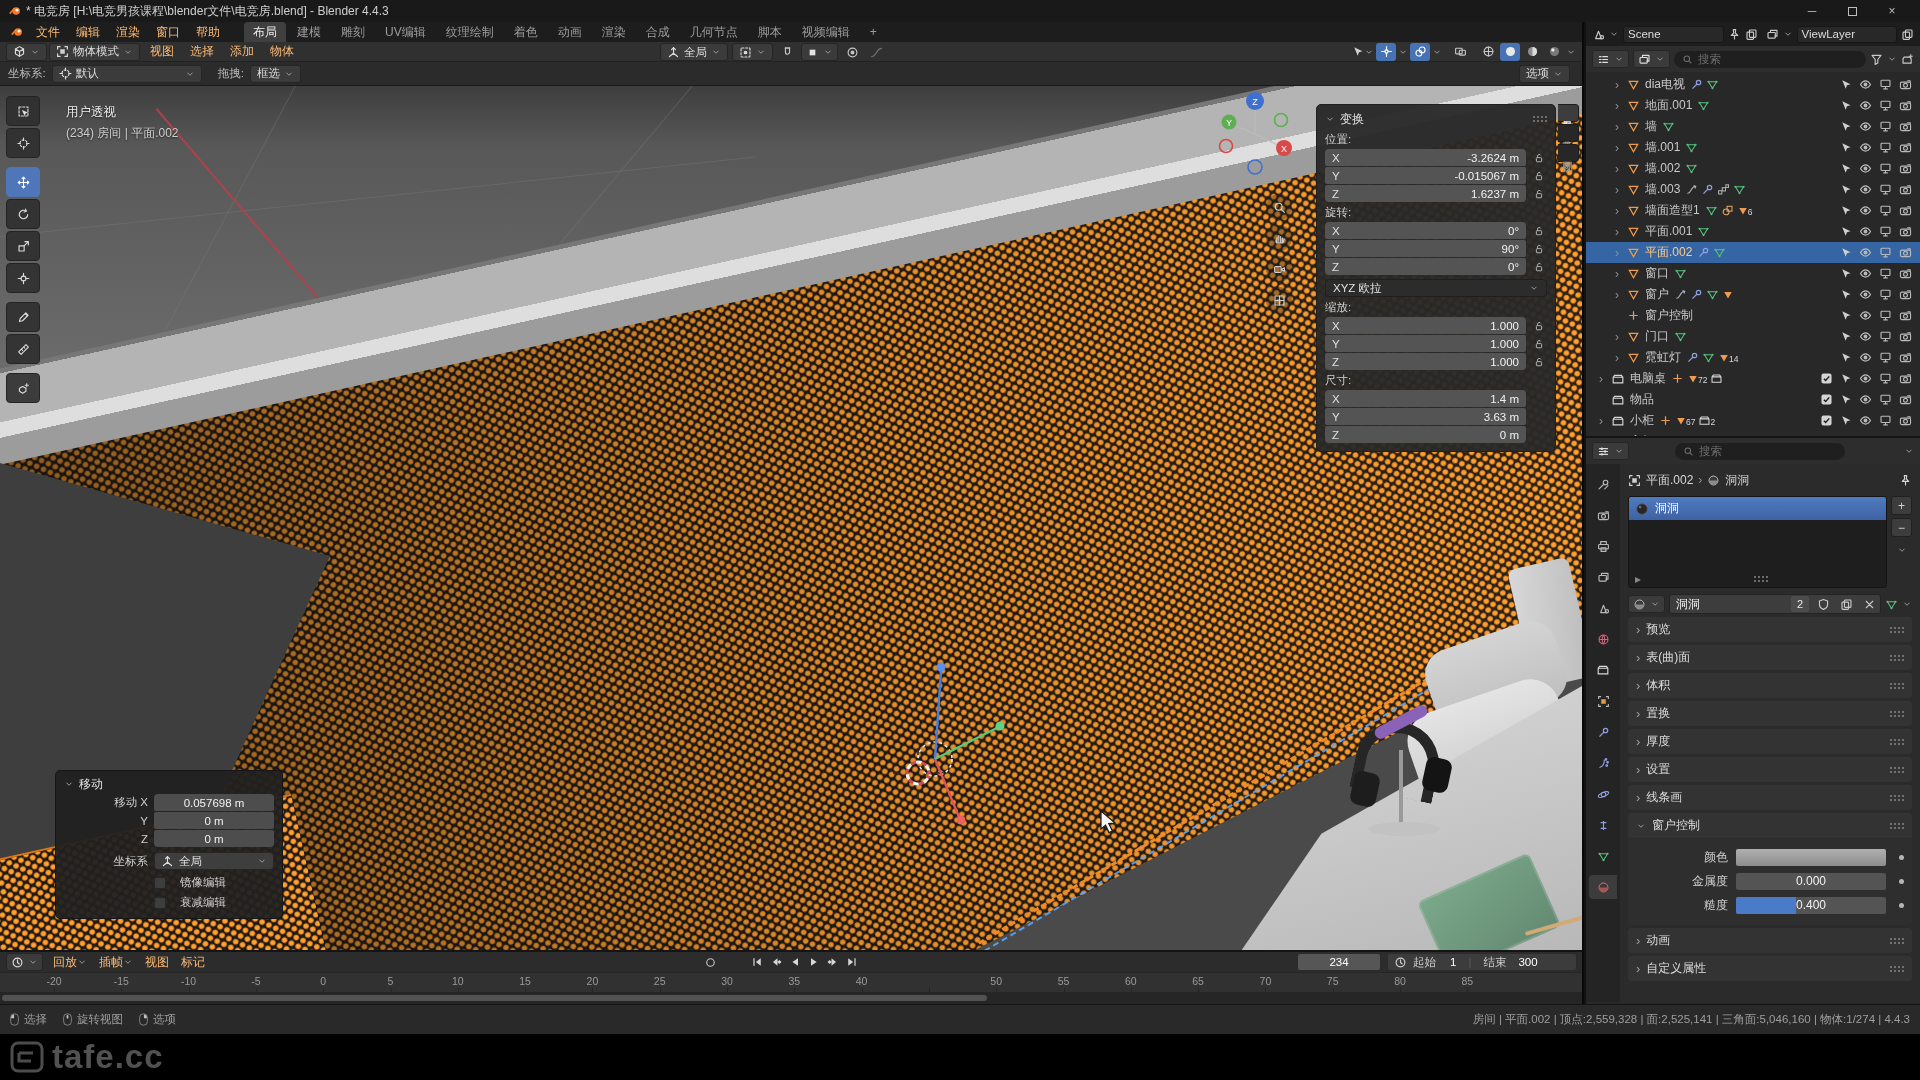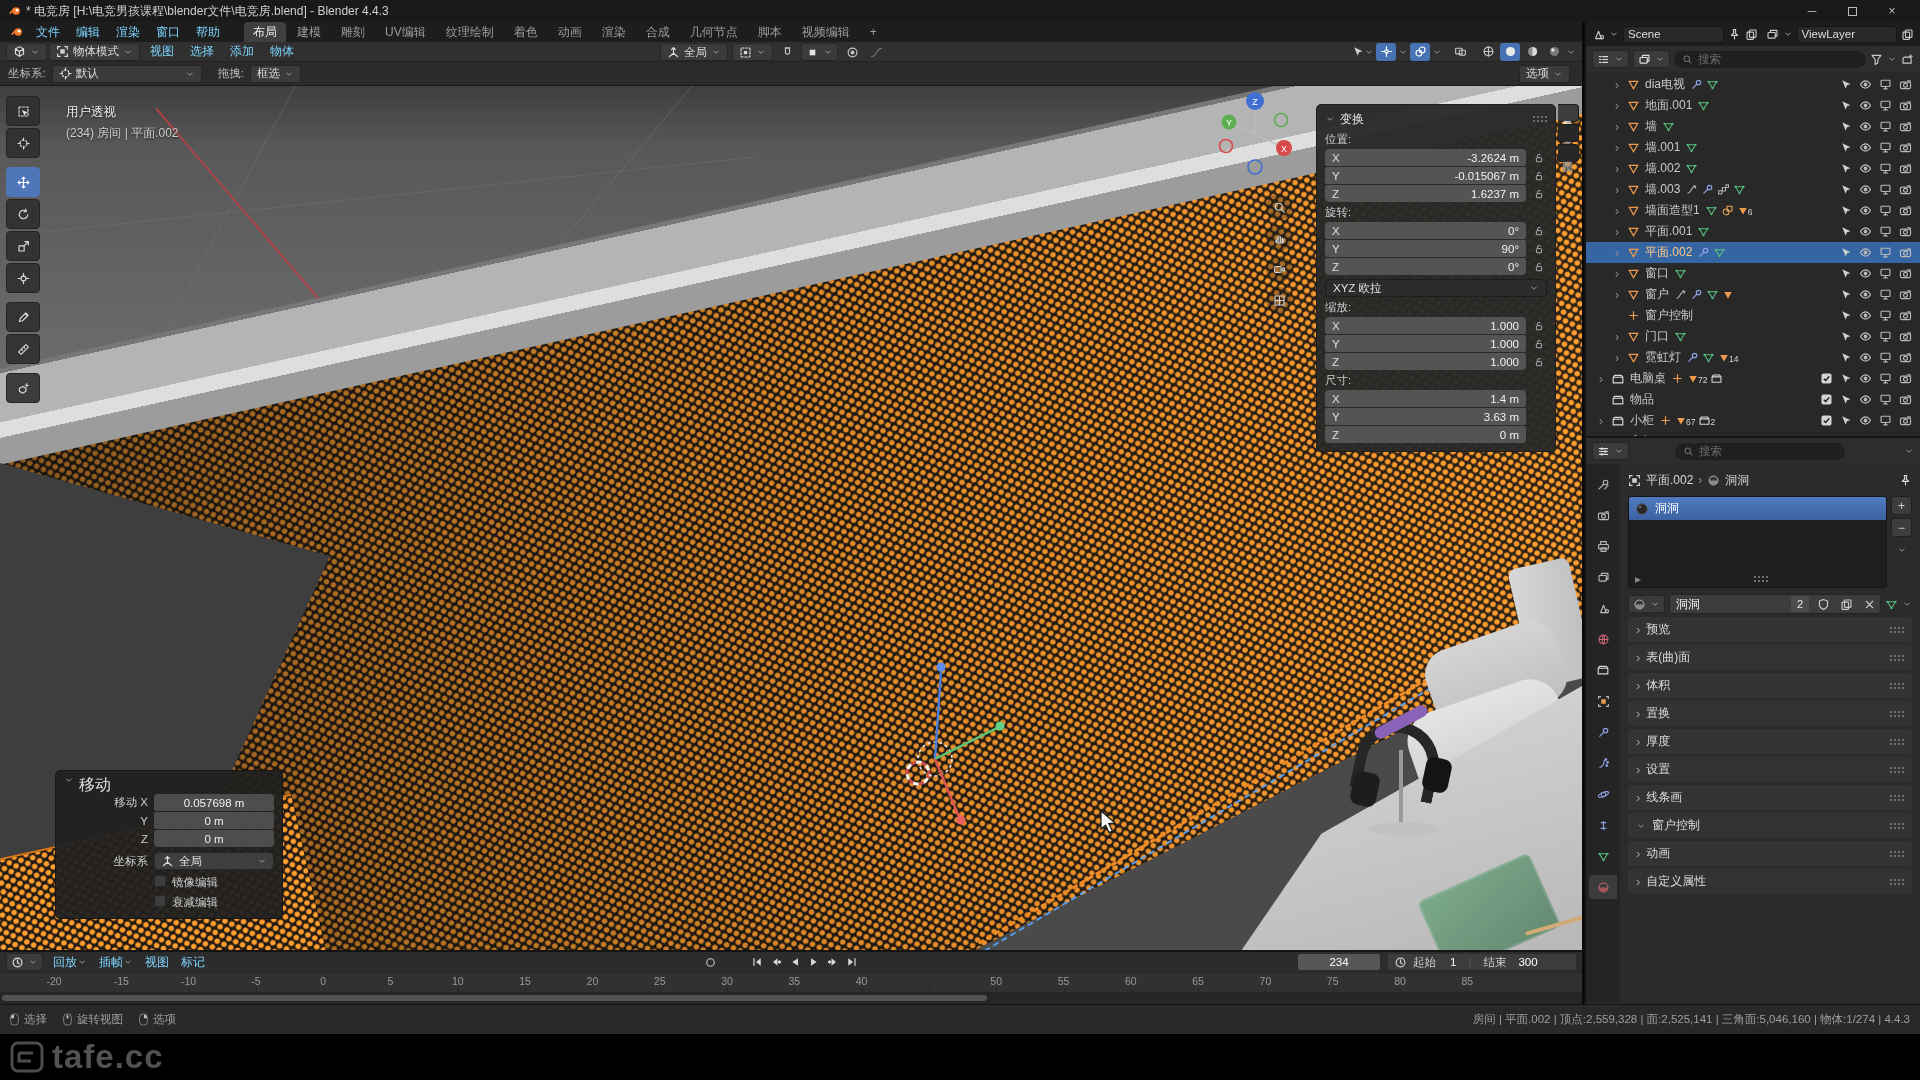--- a/index.html
+++ b/index.html
@@ -10,21 +10,21 @@
   .abs{position:absolute}
   .flex{display:flex;align-items:center}
   svg{display:block}
   .icn{display:inline-flex;align-items:center;justify-content:center;flex:none}
   .chev{display:inline-flex;color:#9a9a9a}
   .chip{display:inline-flex;align-items:center;gap:4px;background:#3b3b3b;border:1px solid #252525;
     border-radius:3px;padding:0 6px;height:18px;font-size:11.5px;color:#ddd;flex:none}
   .hbtn{display:inline-flex;align-items:center;justify-content:center;height:18px;min-width:20px;
     border-radius:3px;color:#c6c6c6;flex:none}
   .hbtn.on{background:#4772b3;color:#fff}
-  .menu-item{padding:0 8px;font-size:12px;color:#7dd3fc;flex:none;height:100%;display:flex;align-items:center}
+  .menu-item{padding:0 8px;font-size:12px;color:#fdba74;flex:none;height:100%;display:flex;align-items:center}
   .dragdots{width:15px;height:8px;flex:none;opacity:.8;
     background-image:radial-gradient(circle,#808080 1px,transparent 1.4px);background-size:4px 4px}
   
   #titlebar{left:0;top:0;width:1920px;height:22px;background:#191919;display:flex;align-items:center;padding:0 8px;gap:4px}
   #titlebar .t{font-size:12px;color:#cfcfcf;white-space:nowrap}
   #winbtns{margin-left:auto;display:flex}
   .winbtn{width:40px;height:22px;display:flex;align-items:center;justify-content:center;color:#bdbdbd;font-size:12px}
   #menubar{left:0;top:22px;width:1582px;height:20px;background:#1d1d1d;display:flex;align-items:center;padding-left:6px}
   .wstab{padding:2px 9px;font-size:12px;color:#9d9d9d;border-radius:4px 4px 0 0;flex:none}
   .wstab.on{background:#3f3f3f;color:#ececec}
@@ -98,31 +98,31 @@
     display:flex;align-items:center;padding:0 7px;color:#e0e0e0}
   #nmode .chev{margin-left:auto}
   
   #ntabs{position:absolute;left:1558px;top:18px;display:flex;flex-direction:column;gap:2px}
   .ntab{writing-mode:vertical-rl;font-size:10.5px;padding:8px 3px;background:#272727;color:#9a9a9a;
     border-radius:0 4px 4px 0;border:1px solid #1d1d1d;border-left:none}
   .ntab.on{background:#3d3d3d;color:#ededed}
   
   #moveop{position:absolute;left:55px;top:684px;width:228px;background:rgba(33,33,33,.95);
     border:1px solid #161616;border-radius:5px;padding:4px 8px 8px;font-size:11.5px}
-  #moveop .hd{display:flex;gap:5px;height:18px;color:#e2e2e2;font-size:16px}
+  #moveop .hd{display:flex;align-items:center;gap:5px;height:18px;color:#e2e2e2;font-size:12px}
   .mrow{display:grid;grid-template-columns:84px 1fr;gap:6px;align-items:center;margin-top:1px}
   .mlab{text-align:right;color:#cfcfcf}
   .mfield{height:17px;background:#4d4d4d;border-radius:2px;display:flex;align-items:center;
     justify-content:center;color:#f1f1f1}
   .mrow.first .mfield{border-radius:4px 4px 2px 2px}
   .mrow.last .mfield{border-radius:2px 2px 4px 4px}
   .mdrop{height:18px;background:#3e3e3e;border:1px solid #262626;border-radius:4px;display:flex;
     align-items:center;gap:5px;padding:0 6px;color:#e0e0e0}
   .mdrop .chev{margin-left:auto}
-  .mcheck{display:flex;align-items:flex-start;gap:6px;margin-top:4px;color:#cfcfcf}
+  .mcheck{display:flex;align-items:center;gap:14px;margin-top:4px;color:#cfcfcf}
   .cbox{width:12px;height:12px;background:#3d3d3d;border:1px solid #262626;border-radius:2px;flex:none}
   
   #rightcol{left:1584px;top:22px;width:336px;height:982px;background:#282828;border-left:2px solid #121212}
   #scenebar{height:24px;background:#1d1d1d;display:flex;align-items:center;gap:4px;padding:0 6px}
   .sfield{height:17px;background:#282828;border:1px solid #161616;border-radius:3px;display:flex;
     align-items:center;gap:3px;padding:0 4px;font-size:11.5px;color:#ddd}
   #outliner{height:392px;border-bottom:2px solid #151515;display:flex;flex-direction:column}
   #olhead{height:26px;background:#2d2d2d;display:flex;align-items:center;gap:4px;padding:0 6px;flex:none}
   .olsearch{flex:1;height:17px;background:#1f1f1f;border-radius:9px;display:flex;align-items:center;
     gap:5px;padding:0 8px;color:#6d6d6d;font-size:11.5px}
@@ -2115,20 +2115,42 @@
             </div>
           <div class="ppanel" style="border-radius:3px 3px 0 0">
             <span class="chev">
                 <svg viewBox="0 0 16 16" width="10" height="10" fill="none" stroke="currentColor" stroke-width="1.6">
                   <path d="M4 6l4 4 4-4"></path>
                 </svg>
               </span>
             <span>窗户控制</span>
             <span class="dragdots"></span>
           </div>
+          <div id="vdisp-body">
+            <div class="vrow">
+              <span class="vlab">颜色</span>
+              <span class="vswatch"></span>
+              <span class="vdot"></span>
+            </div>
+            <div class="vrow">
+              <span class="vlab">金属度</span>
+              <span class="vfield">
+                  <span class="vval">0.000</span>
+                </span>
+              <span class="vdot"></span>
+            </div>
+            <div class="vrow">
+              <span class="vlab">糙度</span>
+              <span class="vfield">
+                <span class="vfill" id="roughfill" style="width: 40%;"></span>
+                <span class="vval">0.400</span>
+              </span>
+              <span class="vdot"></span>
+            </div>
+          </div>
           <div id="ppanels-bottom">
               <div class="ppanel">
                 <span class="exp">›</span>
                 <span>动画</span>
                 <span class="dragdots"></span>
               </div>
               <div class="ppanel">
                 <span class="exp">›</span>
                 <span>自定义属性</span>
                 <span class="dragdots"></span>

